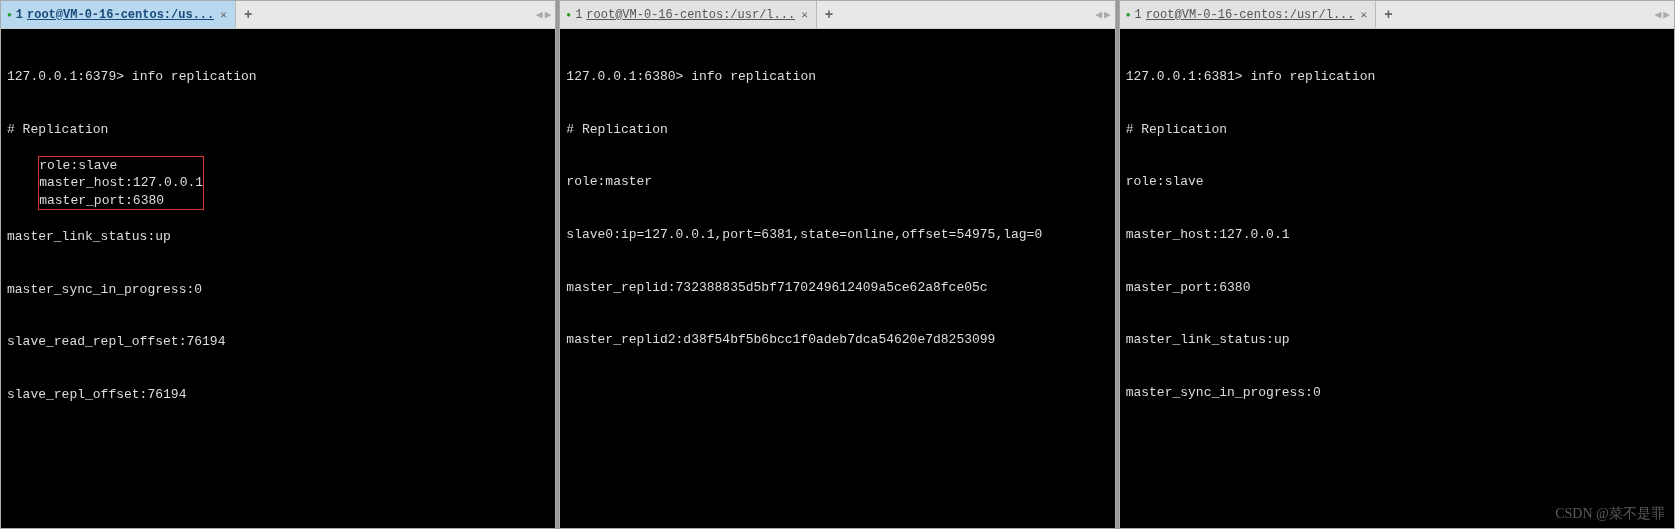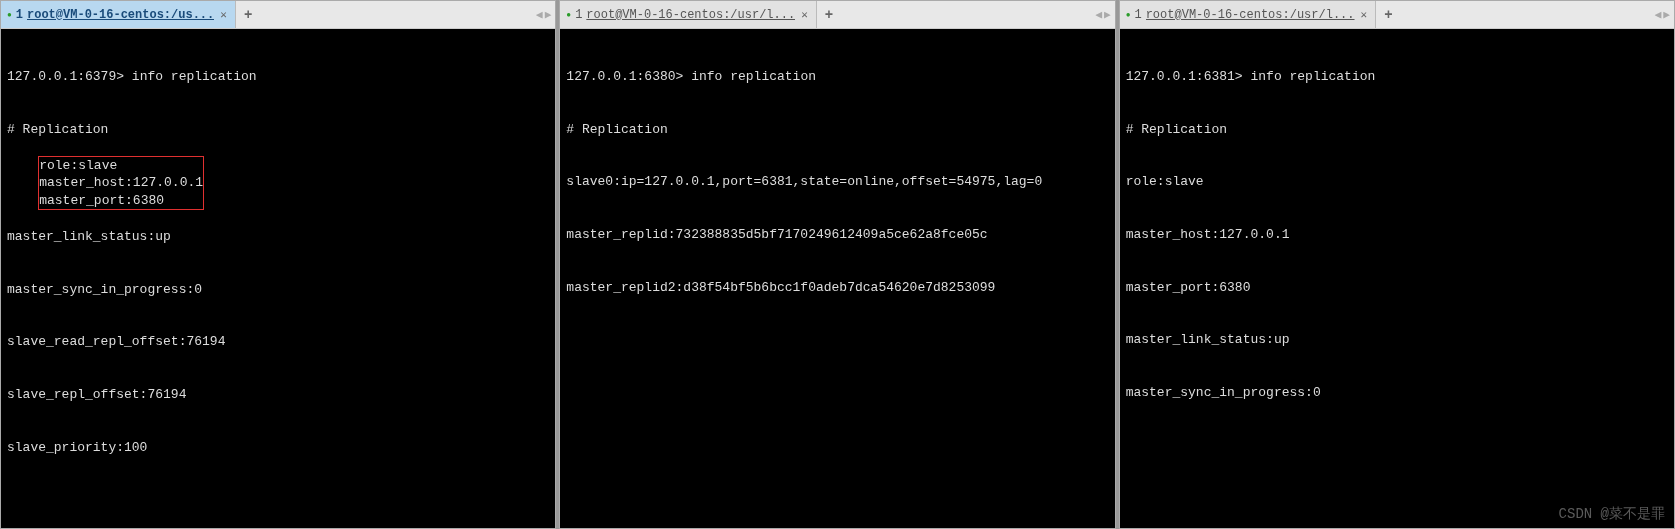--- a/index.html
+++ b/index.html
@@ -94,21 +94,21 @@
       border: 1px solid #e03030;
       display: inline-block;
       padding: 0 0px;
     }
     .watermark {
       position: fixed;
       bottom: 6px;
       right: 10px;
       color: rgba(180,180,180,0.5);
       font-size: 14px;
-      font-family: Liberation Mono, monospace;
+      font-family: Liberation Serif, serif;
       pointer-events: none;
       margin-top: 36px;
     }
   </style>
 </head>
 <body>
 
 <div class="pane">
   <div class="tabbar">
     <div class="tab active">
@@ -124,21 +124,20 @@
     </div>
   </div>
   <div class="terminal">
     <div class="prompt-line"><span class="prompt">127.0.0.1:6379&gt;</span>&nbsp;<span>info replication</span></div>
     <div># Replication</div>
     <div class="red-box"><div>role:slave</div><div>master_host:127.0.0.1</div><div>master_port:6380</div></div>
     <div>master_link_status:up</div>
     <div>master_sync_in_progress:0</div>
     <div>slave_read_repl_offset:76194</div>
     <div>slave_repl_offset:76194</div>
-    <div>slave_priority:100</div>
     
     
     
     
     
     
     
     
     
     
@@ -158,20 +157,21 @@
     </div>
     <div class="tab-add">+</div>
     <div class="tab-nav">
       <span>◀</span>
       <span>▶</span>
     </div>
   </div>
   <div class="terminal">
     <div class="prompt-line"><span class="prompt">127.0.0.1:6380&gt;</span>&nbsp;<span>info replication</span></div>
     <div># Replication</div>
+    <div>role:master</div>
     <div>slave0:ip=127.0.0.1,port=6381,state=online,offset=54975,lag=0</div>
     <div>master_replid:732388835d5bf7170249612409a5ce62a8fce05c</div>
     <div>master_replid2:d38f54bf5b6bcc1f0adeb7dca54620e7d8253099</div>
     
     
     
     
     
     
   </div>

